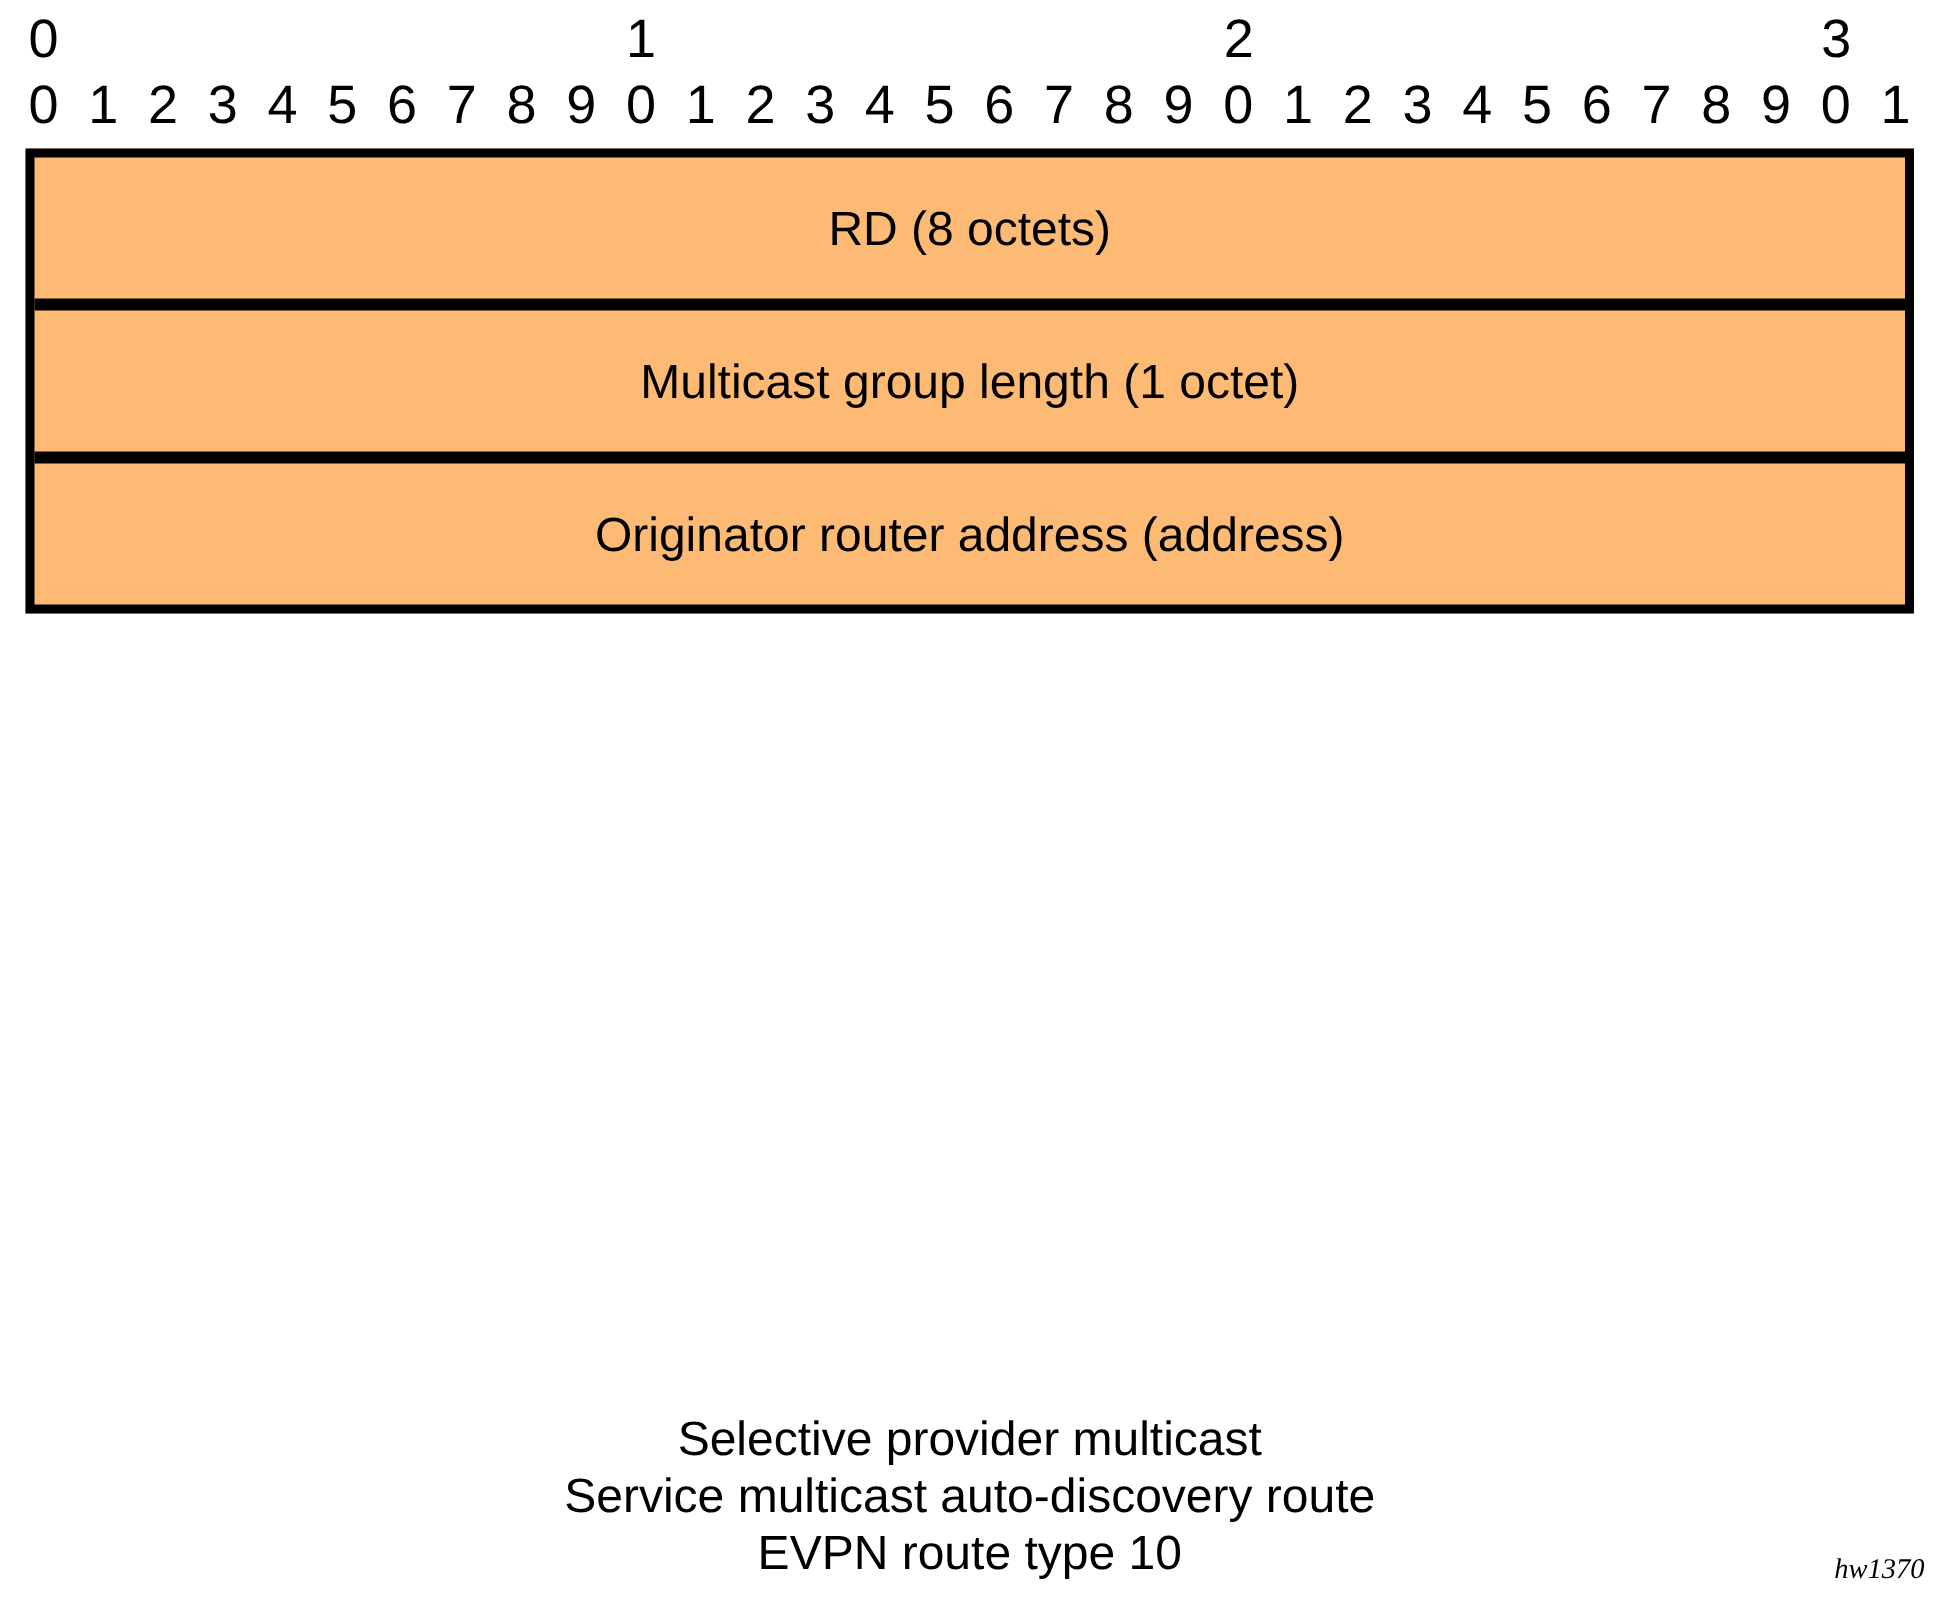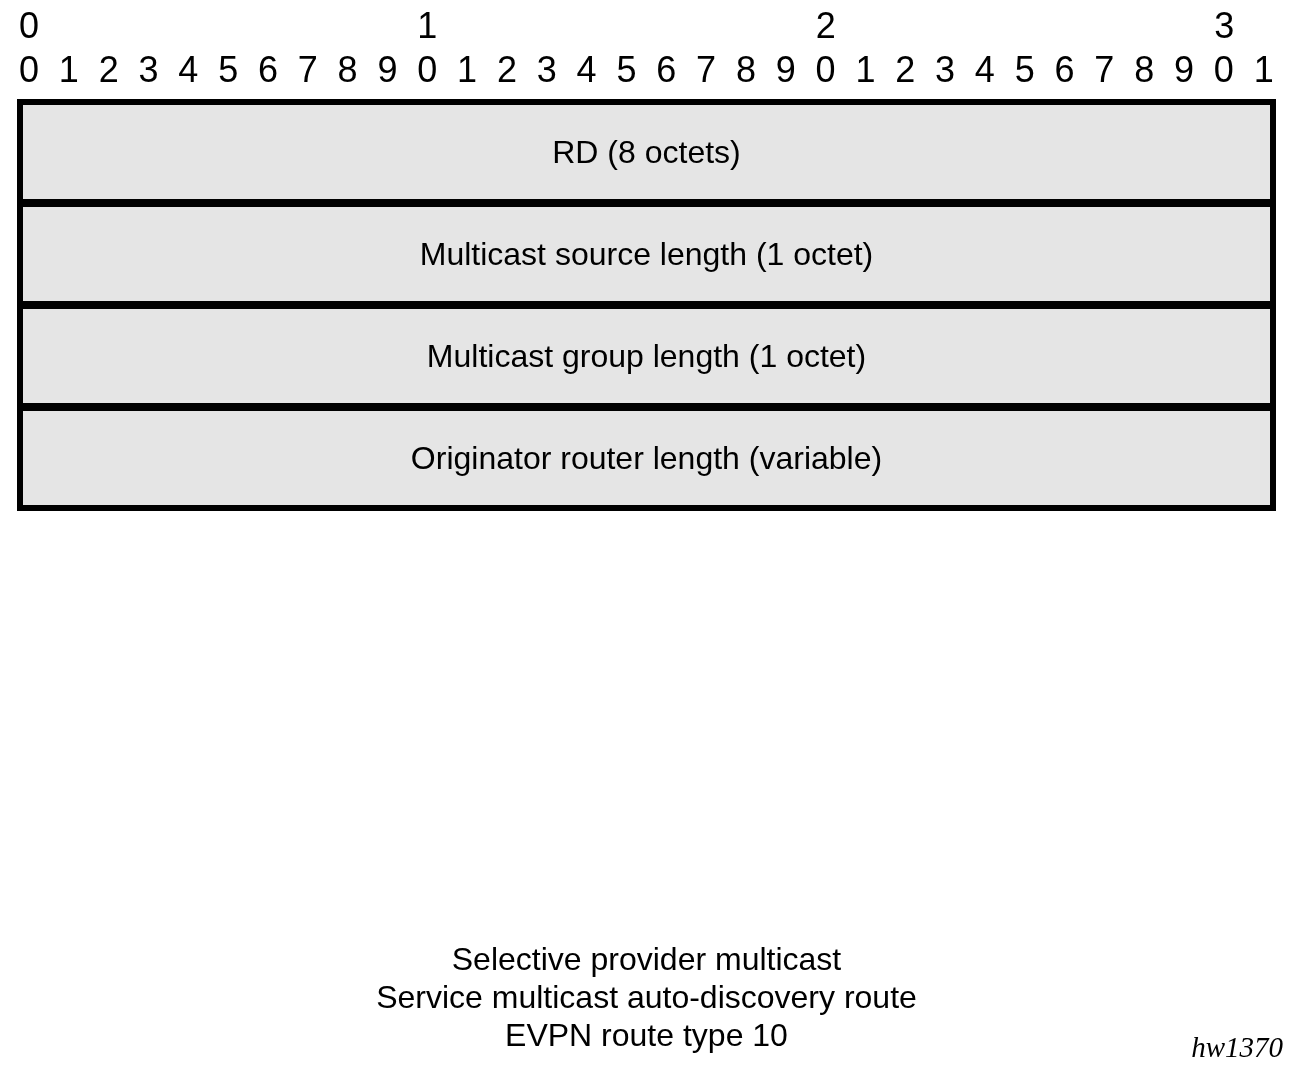--- a/index.html
+++ b/index.html
@@ -56,21 +56,21 @@
   }
 
   
   .field-box {
     position: absolute;
     left: 17px;
     top: 99px;
     width: 1259px;
     box-sizing: border-box;
     border: 6px solid #000000;
-    background: #e5e5e5;
+    background: #fdba74;
   }
   .field-row {
     height: 94px;
     border-bottom: 8px solid #000000;
     display: flex;
     align-items: center;
     justify-content: center;
   }
   .field-row:last-child {
     border-bottom: none;
@@ -94,21 +94,21 @@
     line-height: 38px;
   }
 
   
   .figure-id {
     position: absolute;
     right: 9px;
     top: 1032px;
     font-family: "Liberation Serif", "DejaVu Serif", serif;
     font-style: italic;
-    font-size: 29px;
+    font-size: 19px;
     line-height: 30px;
   }
 </style>
 </head>
 <body>
 
 <div class="page">
 
   <div class="ruler-tens">
 
@@ -153,27 +153,24 @@
       <span class="bit-digit">0</span>
       <span class="bit-digit">1</span>
     </div>
 
   <div class="field-box">
 
   <div class="field-row">
       <span class="field-label">RD (8 octets)</span>
     </div>
       <div class="field-row">
-      <span class="field-label">Multicast source length (1 octet)</span>
-    </div>
-      <div class="field-row">
       <span class="field-label">Multicast group length (1 octet)</span>
     </div>
       <div class="field-row">
-      <span class="field-label">Originator router length (variable)</span>
+      <span class="field-label">Originator router address (address)</span>
     </div>
     </div>
 
   <div class="caption">
 
   <div class="caption-line">Selective provider multicast</div>
       <div class="caption-line">Service multicast auto-discovery route</div>
       <div class="caption-line">EVPN route type 10</div>
     </div>
 

